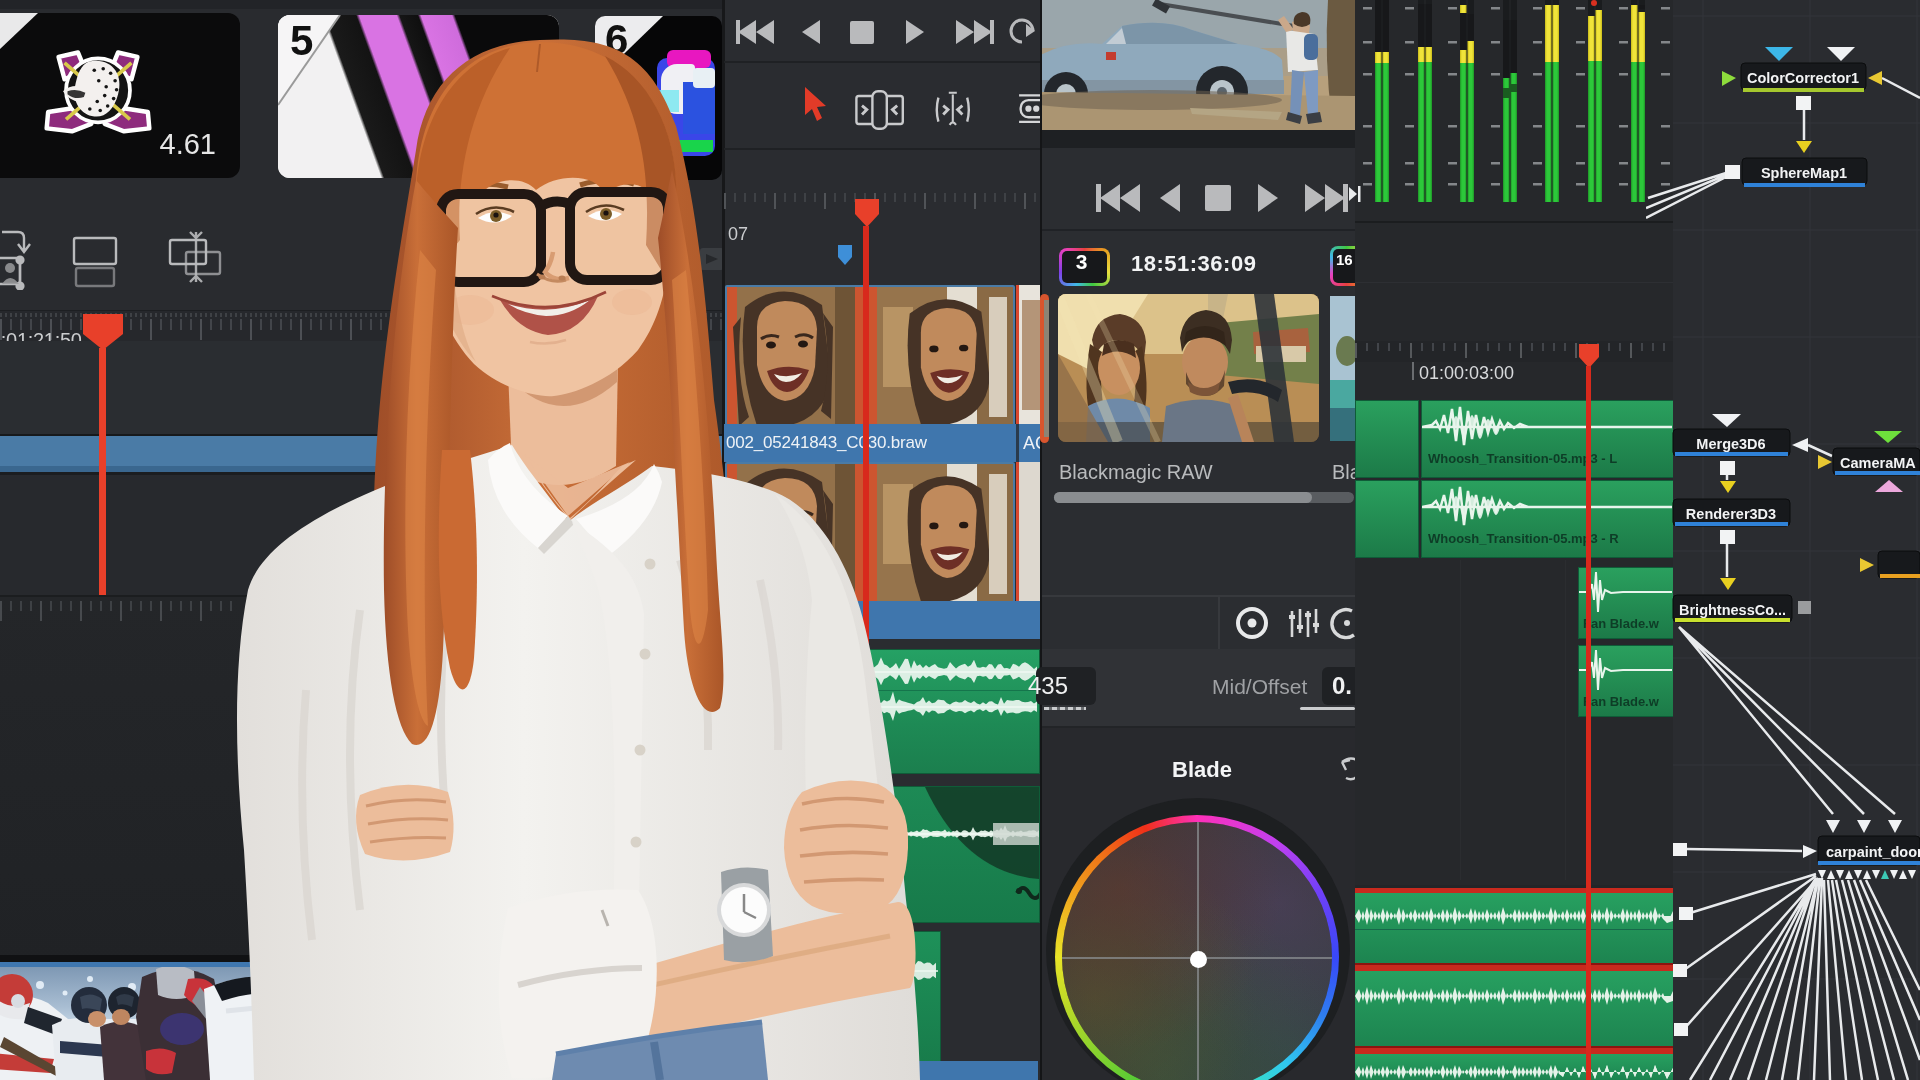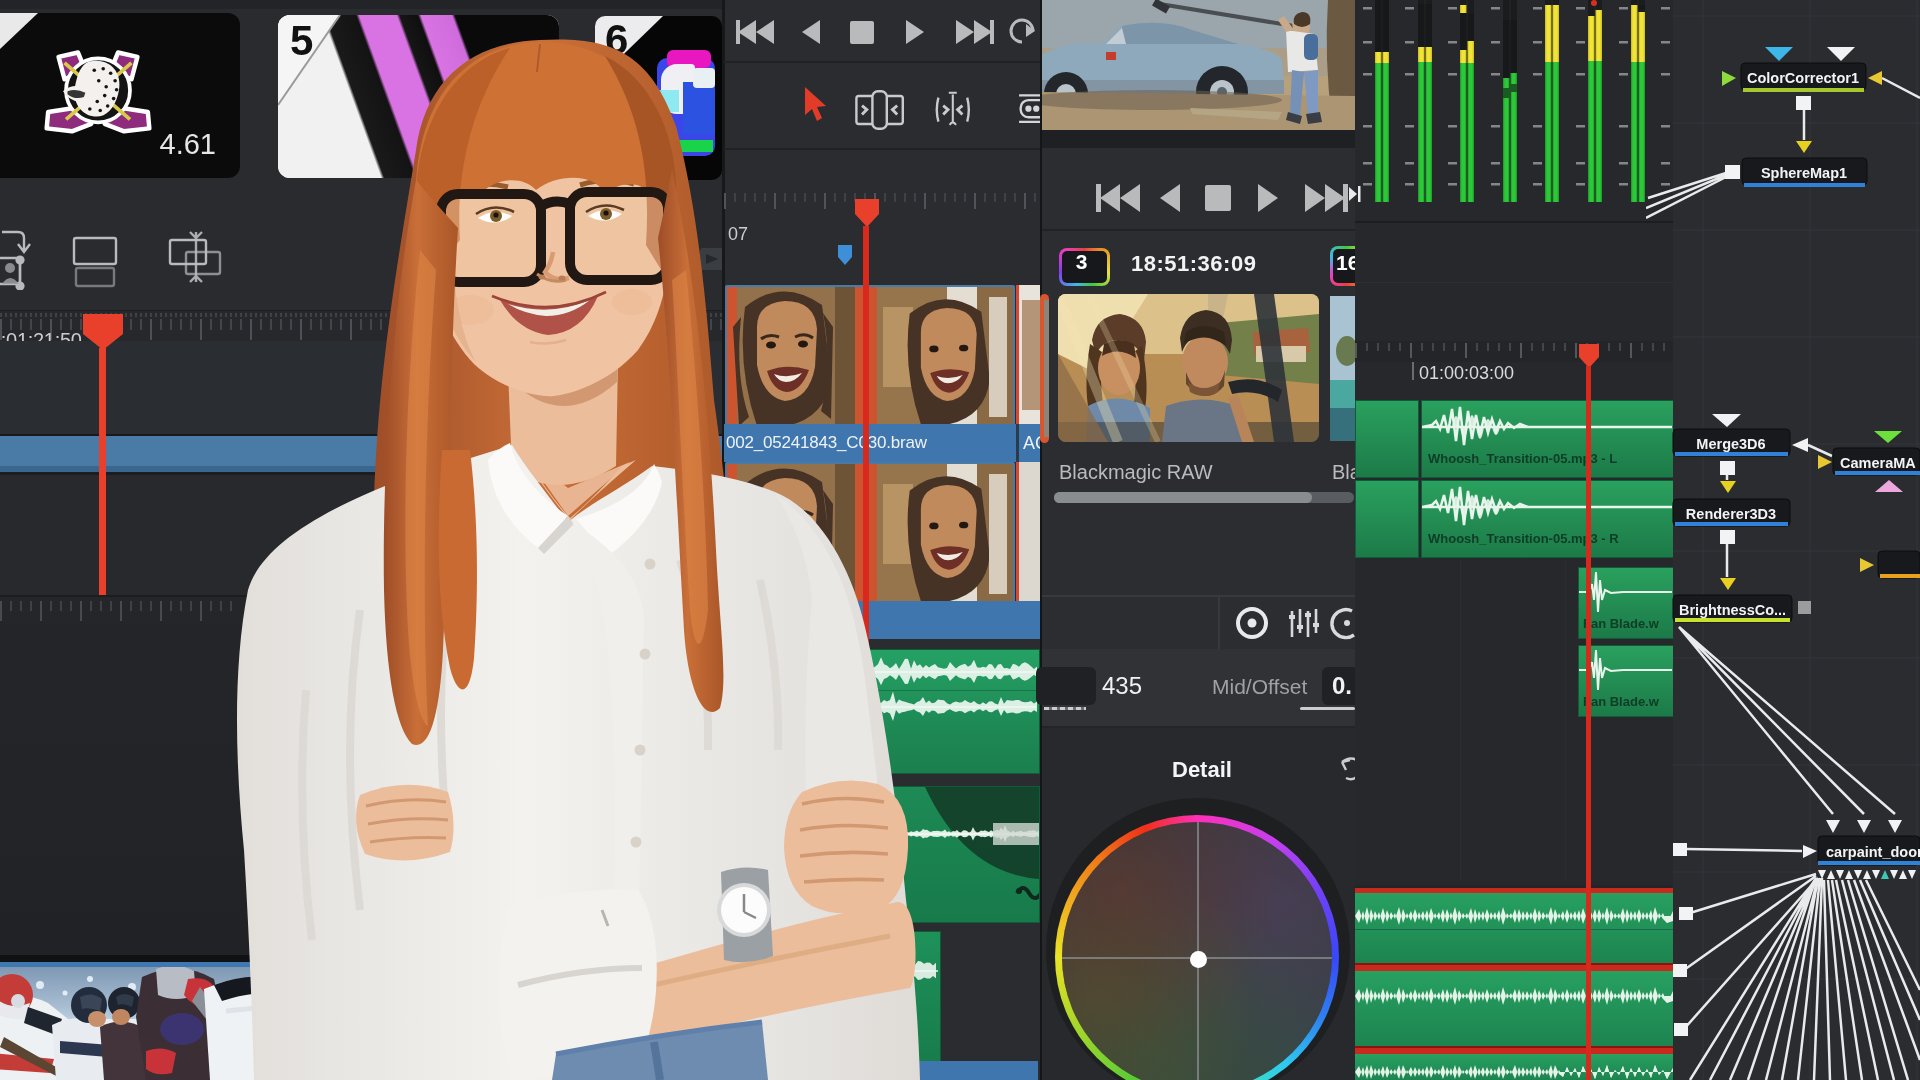--- a/index.html
+++ b/index.html
@@ -407,21 +407,21 @@
       <rect x="301" y="14" width="5" height="28"></rect>
     </g>
   </svg>
   <div class="abs" style="left:1042px;top:229px;width:313px;height:2px;background:#202226;"></div>
 
   <div class="abs" style="left:1059px;top:248px;width:45px;height:32px;border-radius:8px;background:#17181b;border:3px solid transparent;background-image:linear-gradient(#17181b,#17181b),conic-gradient(#e84040,#e8a020,#e8e040,#40c840,#40b8e8,#8040e8,#e840c0,#e84040);background-origin:border-box;background-clip:content-box,border-box;"></div>
   <div class="abs" style="left:1059px;top:250px;width:45px;height:30px;text-align:center;font-size:21px;font-weight:bold;color:#fff;">3</div>
   <div class="abs" style="left:1131px;top:251px;font-size:22px;font-weight:bold;color:#f2f3f4;letter-spacing:.5px;">18:51:36:09</div>
   <div class="abs" style="left:1289px;top:253px;font-size:12px;color:#ffffff;margin-left:46px;">V2</div>
   <div class="abs" style="left:1330px;top:246px;width:30px;height:34px;border-radius:8px 0 0 8px;background:#17181b;border:3px solid transparent;border-right:none;background-image:linear-gradient(#17181b,#17181b),conic-gradient(#40c840,#e8e040,#e8a020,#e84040,#e840c0,#40b8e8,#40c840);background-origin:border-box;background-clip:content-box,border-box;"></div>
-  <div class="abs" style="left:1336px;top:251px;font-size:21px;font-weight:bold;color:#fff;">16</div>
+  <div class="abs" style="left:1336px;top:251px;font-size:15px;font-weight:bold;color:#fff;">16</div>
 
   <div class="abs" style="left:1040px;top:294px;width:9px;height:149px;border-radius:6px;background:#d8552e;"></div>
   <div class="abs" style="left:1044px;top:300px;width:5px;height:137px;background:#8c8476;"></div>
 
   <div class="abs" style="left:1058px;top:294px;width:261px;height:148px;border-radius:8px;background:#0c0d0e;overflow:hidden;">
     <svg width="261" height="148" viewBox="0 0 261 148">
       <rect width="261" height="148" fill="#b98e55"></rect>
       <rect width="261" height="60" fill="#dcc28a"></rect>
       <path d="M0 0 L90 0 L40 80 L0 60 Z" fill="#f0dfae"></path>
       <path d="M150 30 L261 20 L261 90 L150 80 Z" fill="#73804a"></path>
@@ -473,29 +473,29 @@
     <g stroke="#d8d9da" stroke-width="2.6">
       <path d="M62 8 L62 34 M70 6 L70 30 M78 8 L78 34 M86 6 L86 30"></path>
       <path d="M59 14 L65 14 M67 24 L73 24 M75 12 L81 12 M83 22 L89 22" stroke-width="4"></path>
     </g>
     <path d="M122 8 A 14 14 0 1 0 124 32" fill="none" stroke="#d8d9da" stroke-width="3.4"></path>
     <circle cx="117" cy="20" r="3" fill="#d8d9da"></circle>
   </svg>
 
   <div class="abs" style="left:1042px;top:649px;width:313px;height:77px;background:#303236;"></div>
   <div class="abs" style="left:1036px;top:667px;width:60px;height:38px;background:#1f2124;border-radius:6px;"></div>
-  <div class="abs" style="left:1102px;top:672px;font-size:24px;color:#f0f1f2;">435</div>
+  <div class="abs" style="left:1028px;top:672px;font-size:24px;color:#f0f1f2;">435</div>
   <div class="abs" style="left:1044px;top:707px;width:42px;height:3px;background:repeating-linear-gradient(90deg,#caccce 0 5px,#6a6d70 5px 8px);"></div>
   <div class="abs" style="left:1212px;top:675px;font-size:21px;color:#9fa1a4;">Mid/Offset</div>
   <div class="abs" style="left:1322px;top:667px;width:40px;height:38px;background:#1f2124;border-radius:6px 0 0 6px;"></div>
   <div class="abs" style="left:1332px;top:672px;font-size:24px;font-weight:bold;color:#f0f1f2;">0.</div>
   <div class="abs" style="left:1300px;top:707px;width:55px;height:3px;background:#caccce;border-radius:2px;"></div>
   <div class="abs" style="left:1042px;top:726px;width:313px;height:2px;background:#222427;"></div>
   <div class="abs" style="left:1042px;top:728px;width:313px;height:352px;background:#28292d;"></div>
-  <div class="abs" style="left:1172px;top:757px;font-size:22px;font-weight:bold;color:#f4f5f6;">Detail</div>
+  <div class="abs" style="left:1172px;top:757px;font-size:22px;font-weight:bold;color:#f4f5f6;">Blade</div>
   <svg class="abs" style="left:1336px;top:752px;" width="30" height="30" viewBox="0 0 30 30">
     <path d="M6 10 Q16 2 26 12 M6 10 L14 8 M6 10 L10 18" fill="none" stroke="#caccce" stroke-width="2.4"></path>
     <path d="M24 14 A 10 10 0 0 1 10 26" fill="none" stroke="#caccce" stroke-width="2.4"></path>
   </svg>
 
   <div class="abs" style="left:1046px;top:798px;width:304px;height:304px;border-radius:50%;background:#1d1f21;"></div>
   <div class="abs" style="left:1055px;top:815px;width:284px;height:284px;border-radius:50%;background:conic-gradient(from 0deg,#ff30b8,#c040f0 35deg,#7040f8 62deg,#3848f8 90deg,#2e7ef0 115deg,#30c8f0 140deg,#38e0c0 160deg,#30c860 180deg,#48c838 200deg,#78d030 220deg,#b8d828 248deg,#e8e428 270deg,#f0b020 292deg,#f07818 315deg,#f03018 338deg,#ff30b8 360deg);"></div>
   <div class="abs" style="left:1062px;top:822px;width:270px;height:270px;border-radius:50%;background:#39383a;overflow:hidden;">
     <div class="abs" style="left:0;top:0;width:270px;height:270px;background:
       radial-gradient(circle at 22% 25%,rgba(110,55,45,.45),transparent 55%),

